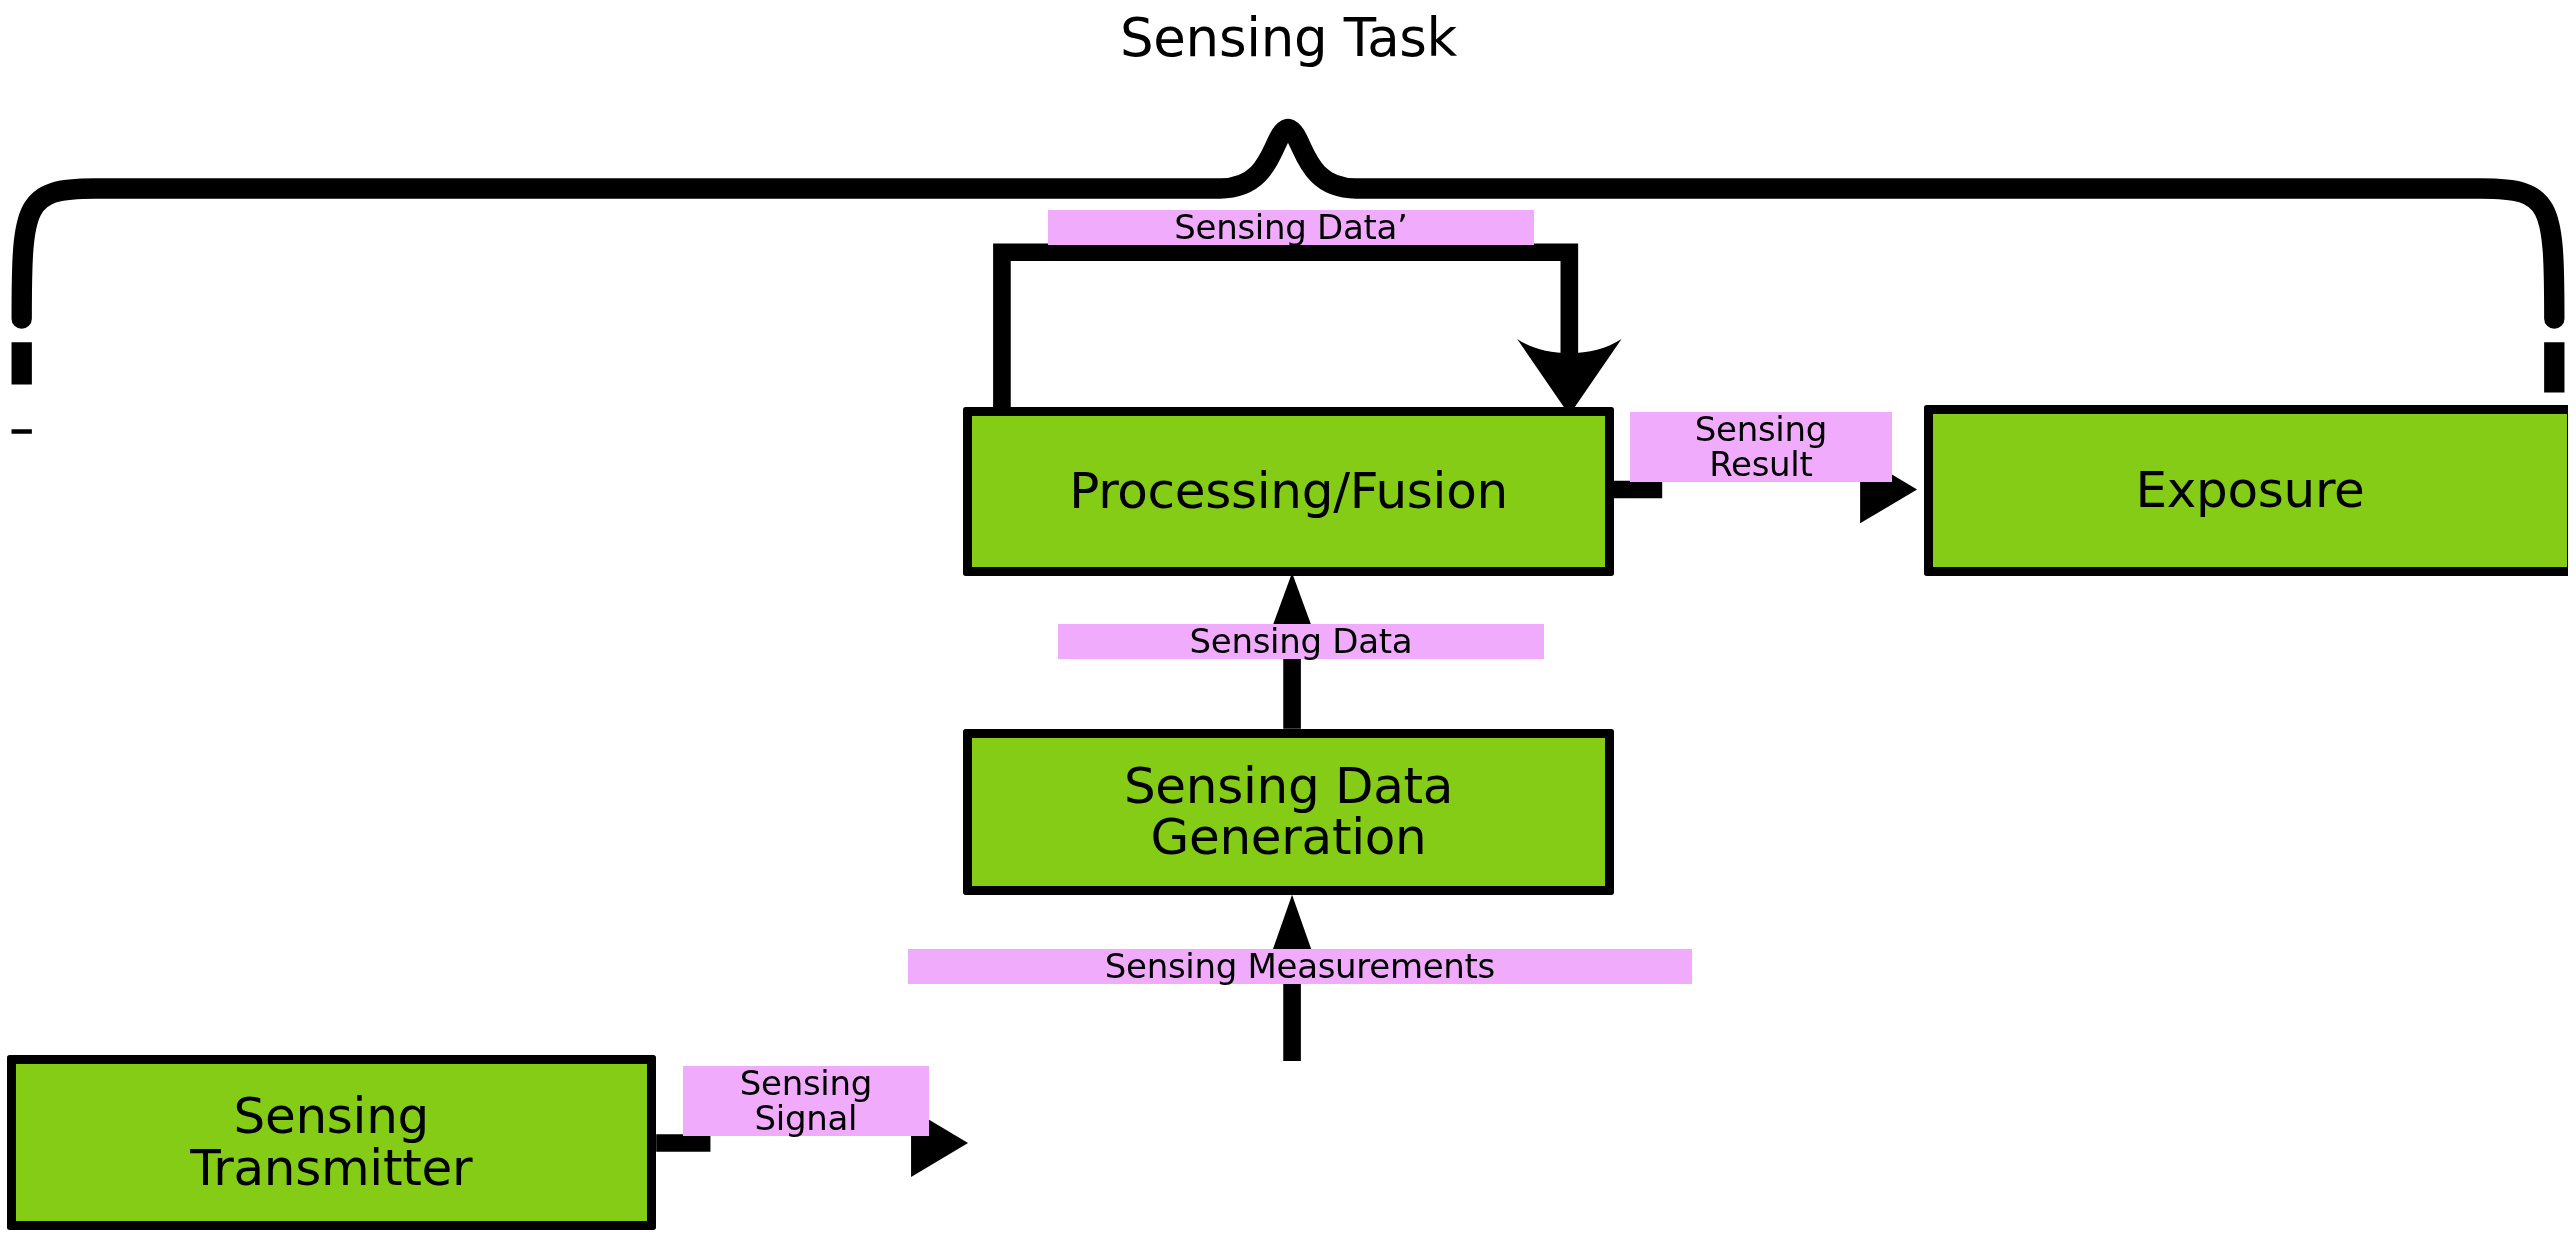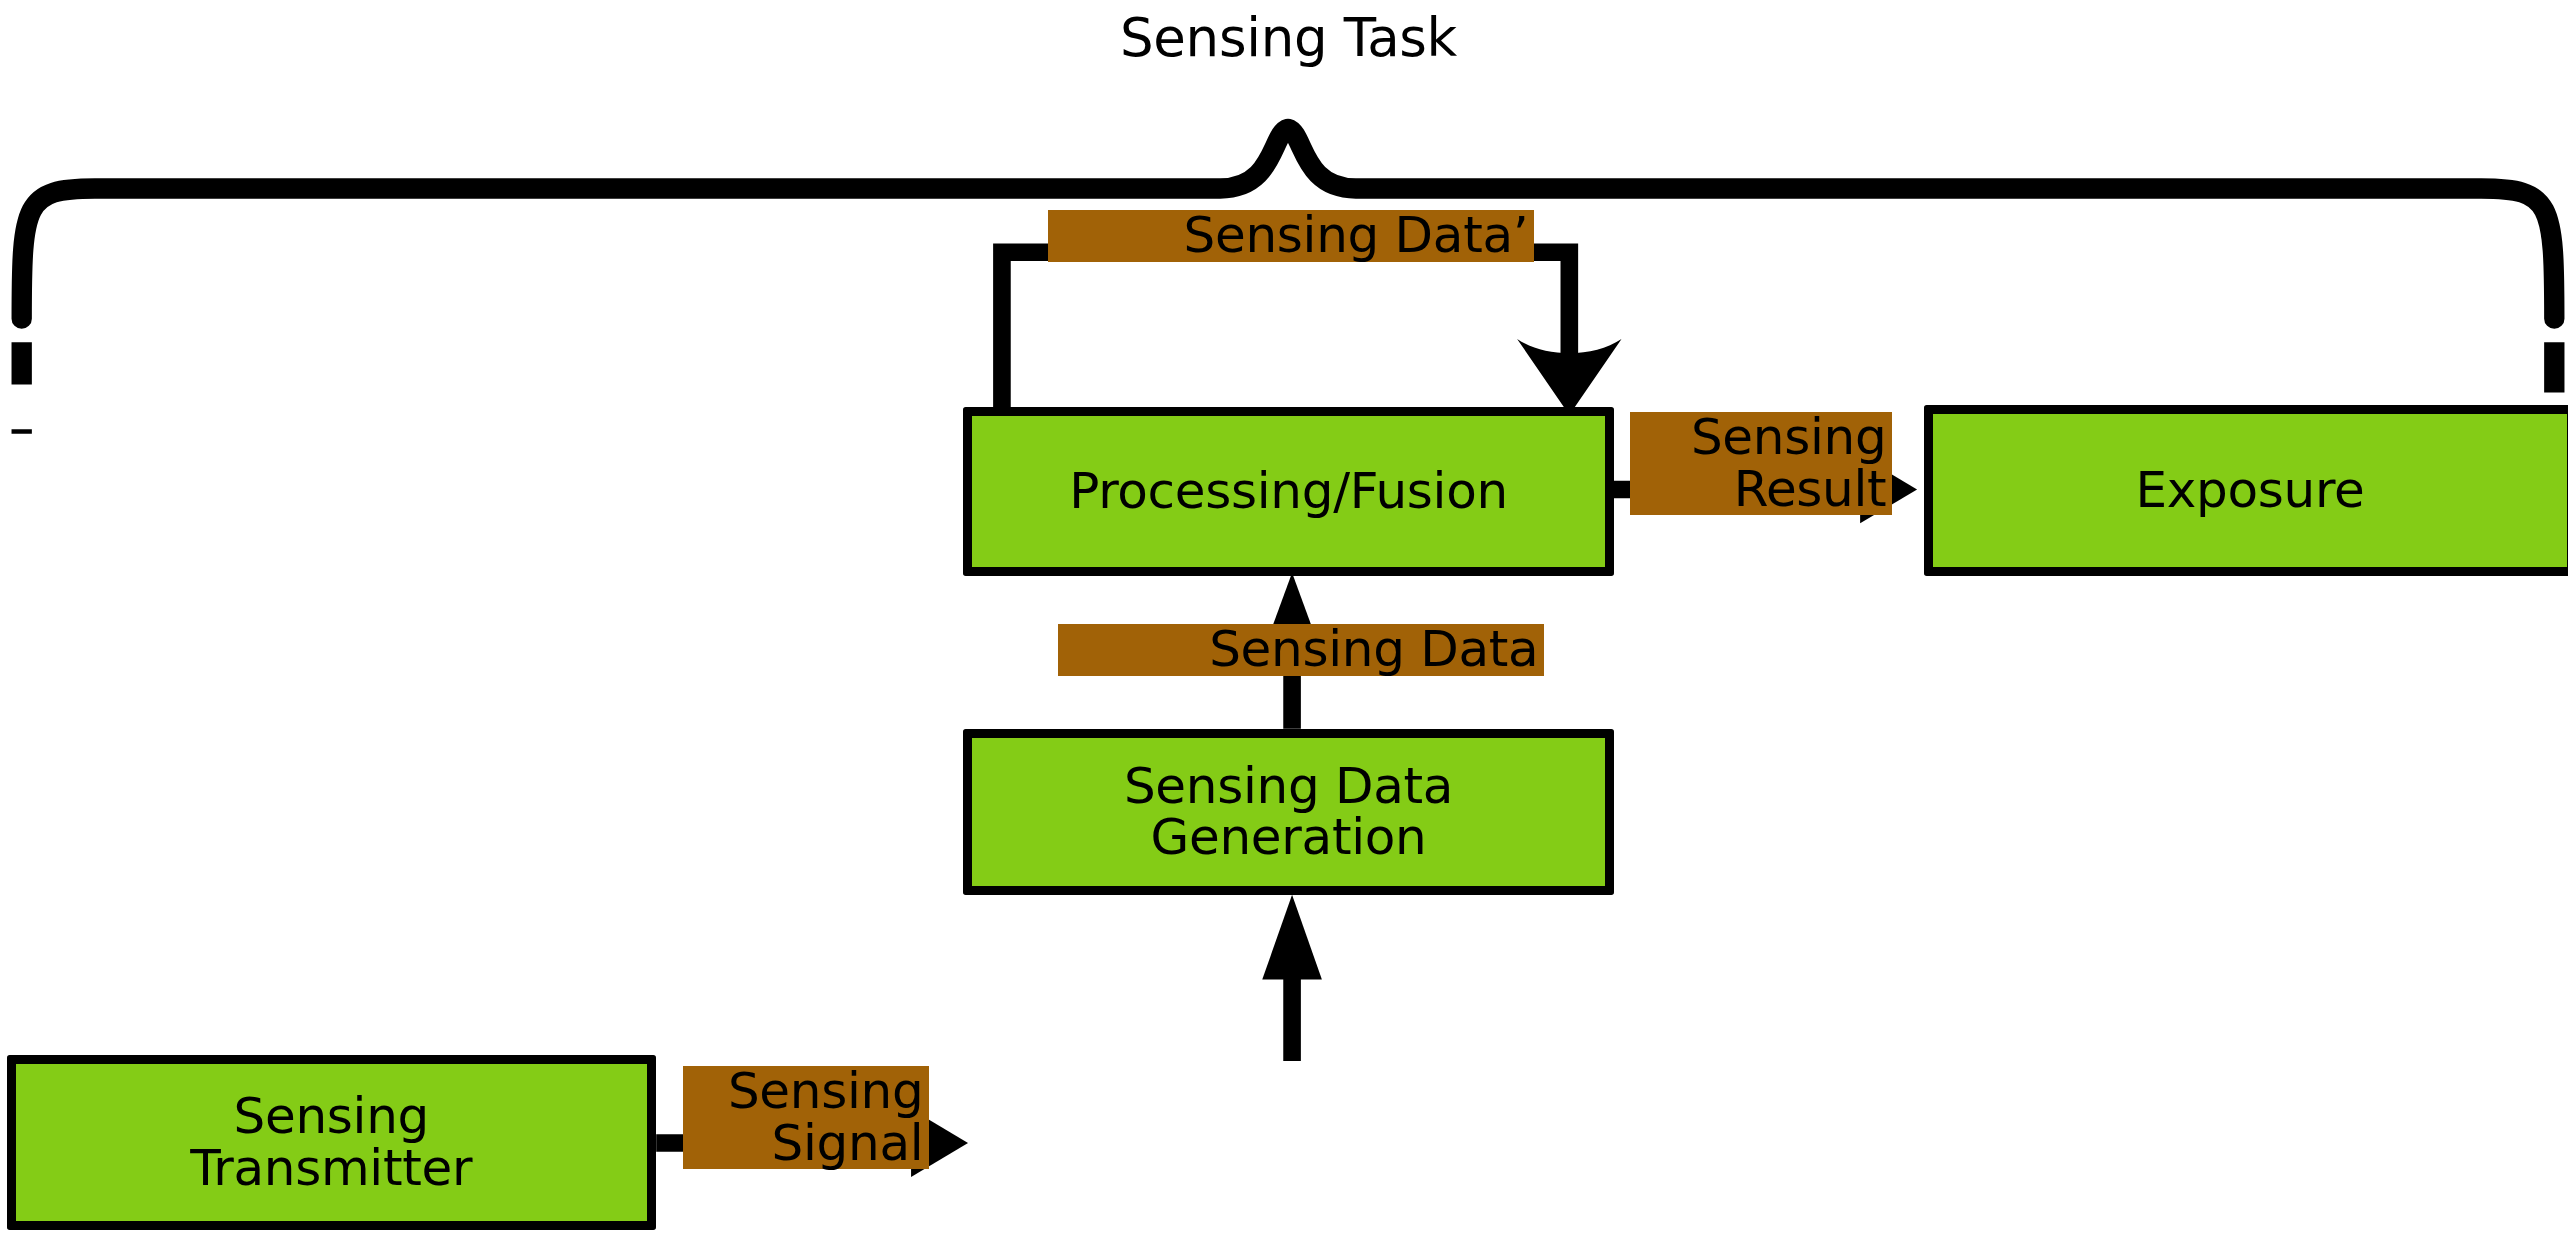--- a/index.html
+++ b/index.html
@@ -41,25 +41,25 @@
   }
   .node-label {
     display: block;
     white-space: pre-line;
     padding: 0 8.1px;
   }
   .edge-label {
     position: absolute;
     color: #000000;
     font-family: "DejaVu Sans", sans-serif;
-    font-size: 50px;
+    font-size: 34px;
     line-height: 1.03;
     letter-spacing: -0.3px;
-    text-align: right;
-    background: #a16207;
+    text-align: center;
+    background: #f0abfc;
     white-space: pre-line;
     z-index: 4;
     padding: 0 5.4px;
   }
   .brace-label {
     position: absolute;
     color: #000000;
     font-family: "DejaVu Sans", sans-serif;
     font-size: 53px;
     letter-spacing: -0.3px;
@@ -141,18 +141,19 @@
   </div>
 
 
   <div class="edge-label" style="left:1048px; top:210px; width:475px;">Sensing Data’</div>
 
   <div class="edge-label" style="left:1630px; top:412px; width:251px;">Sensing
 Result</div>
 
   <div class="edge-label" style="left:1058px; top:624px; width:475px;">Sensing Data</div>
 
+  <div class="edge-label" style="left:908px; top:949px; width:773px;">Sensing Measurements</div>
 
   <div class="edge-label" style="left:683px; top:1066px; width:235px;">Sensing
 Signal</div>
 
 </div>
 
 
 </body></html>

